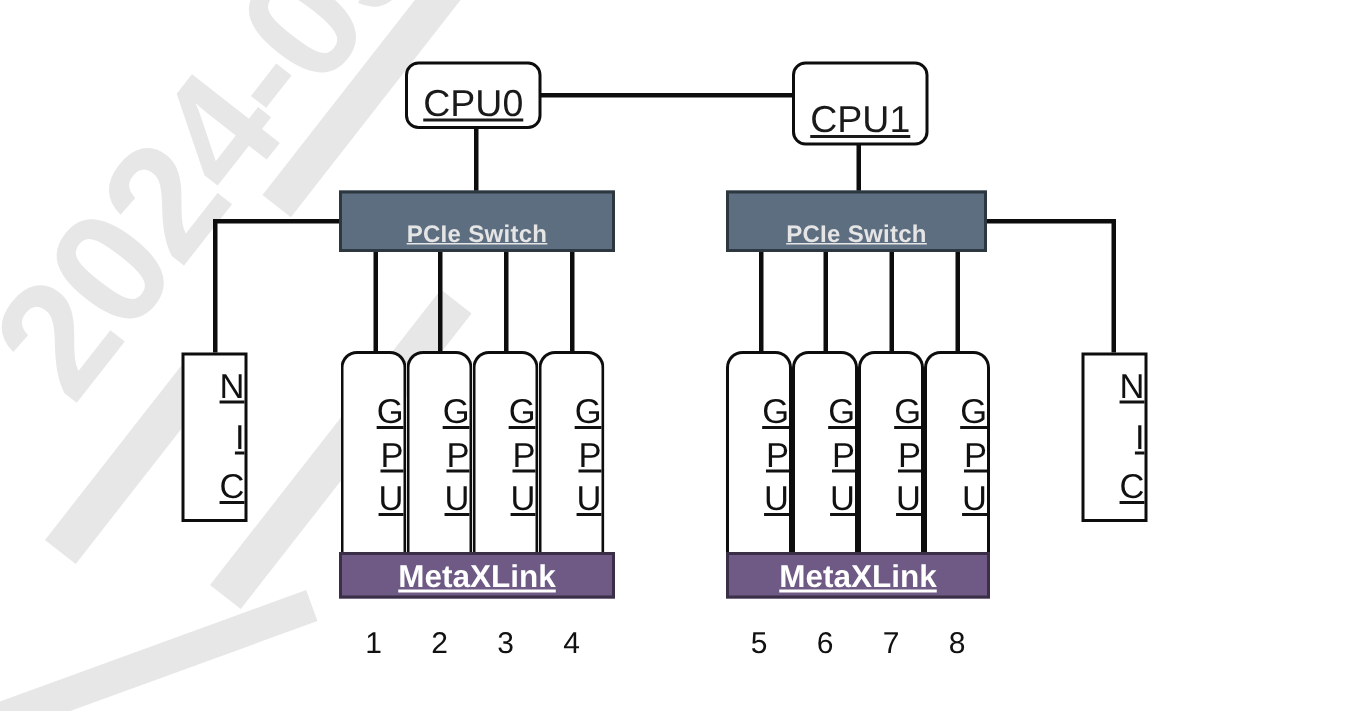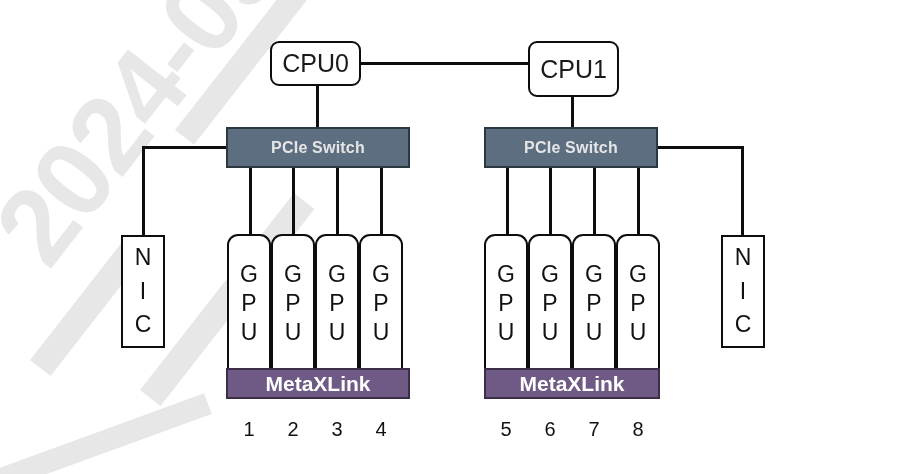--- a/index.html
+++ b/index.html
@@ -69,23 +69,24 @@
   #diagram {
     position: absolute;
     inset: 0;
     z-index: 2;
   }
 
   .node {
     position: absolute;
     box-sizing: border-box;
     display: flex;
-    align-items: center;
+    align-items: flex-end;
     justify-content: center;
     background: #ffffff;
+    text-decoration: underline;
   }
 
   
   .cpu {
     border: 2.5px solid #0d0d0d;
     border-radius: 9px;
     font-size: 25px;
     color: #1a1a1a;
     letter-spacing: 0px;
   }

